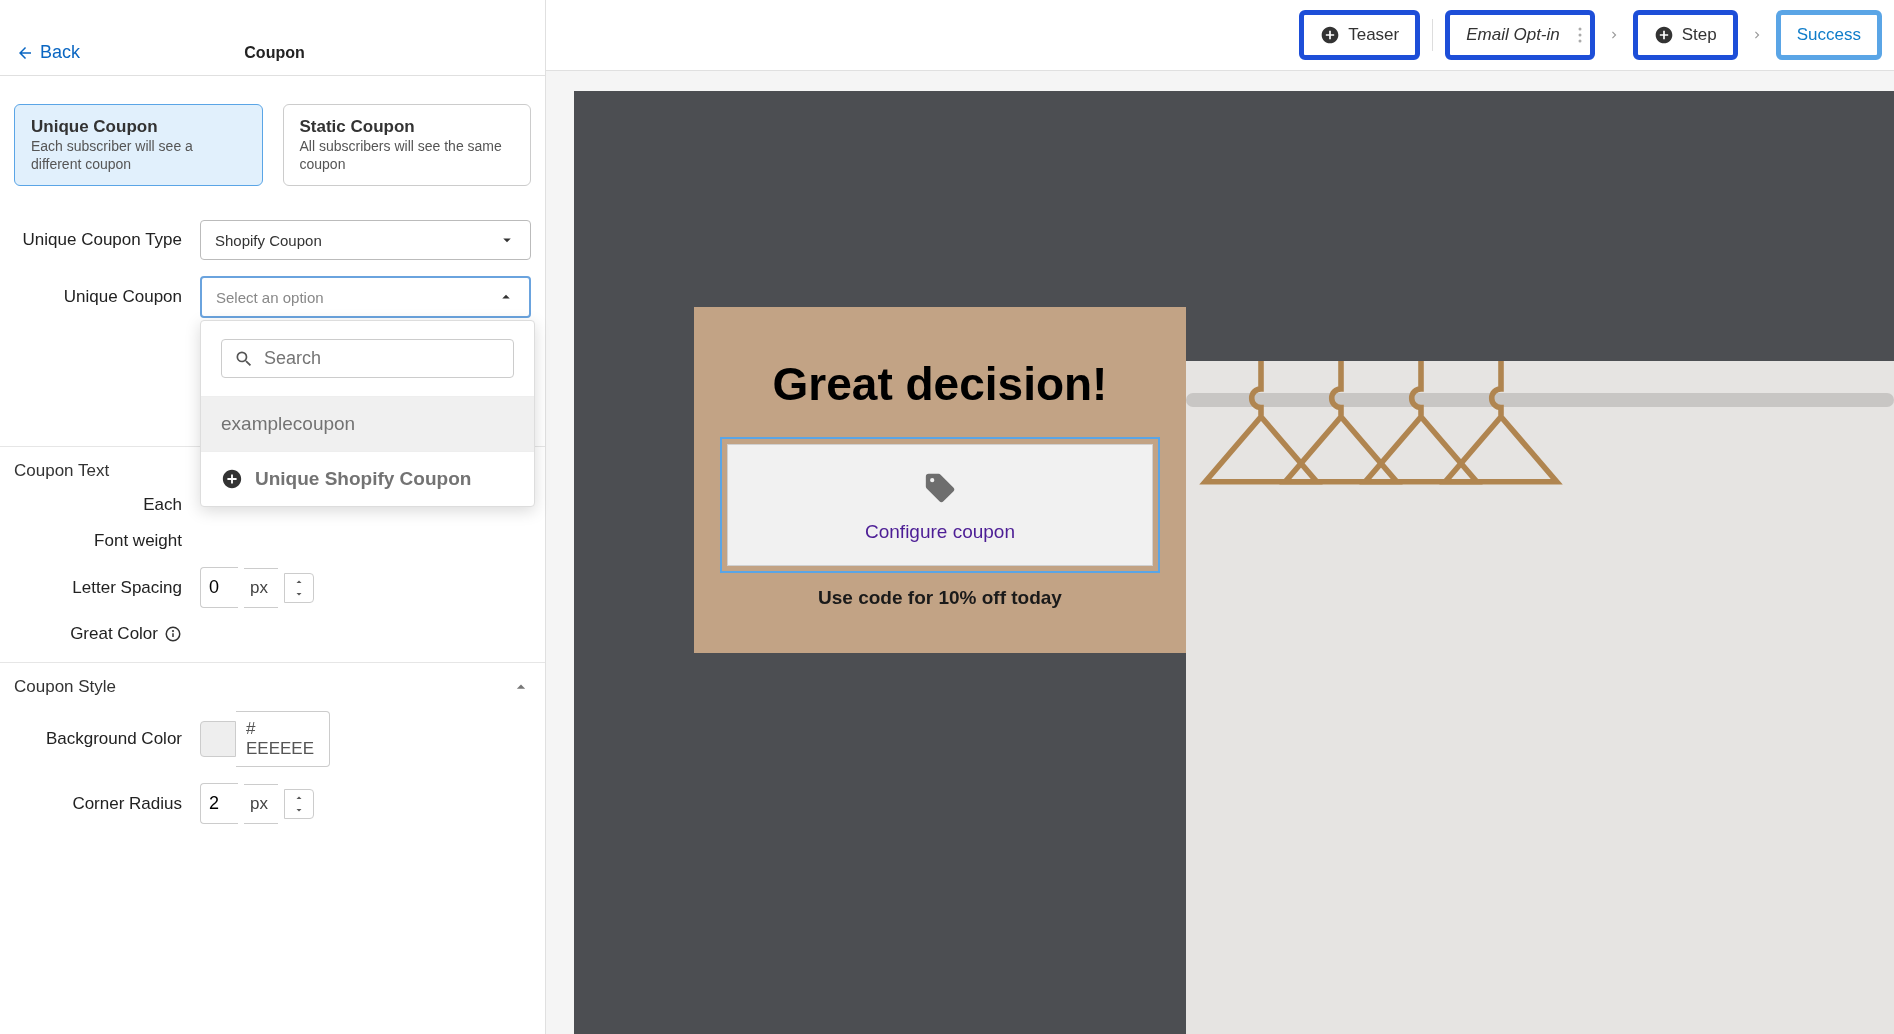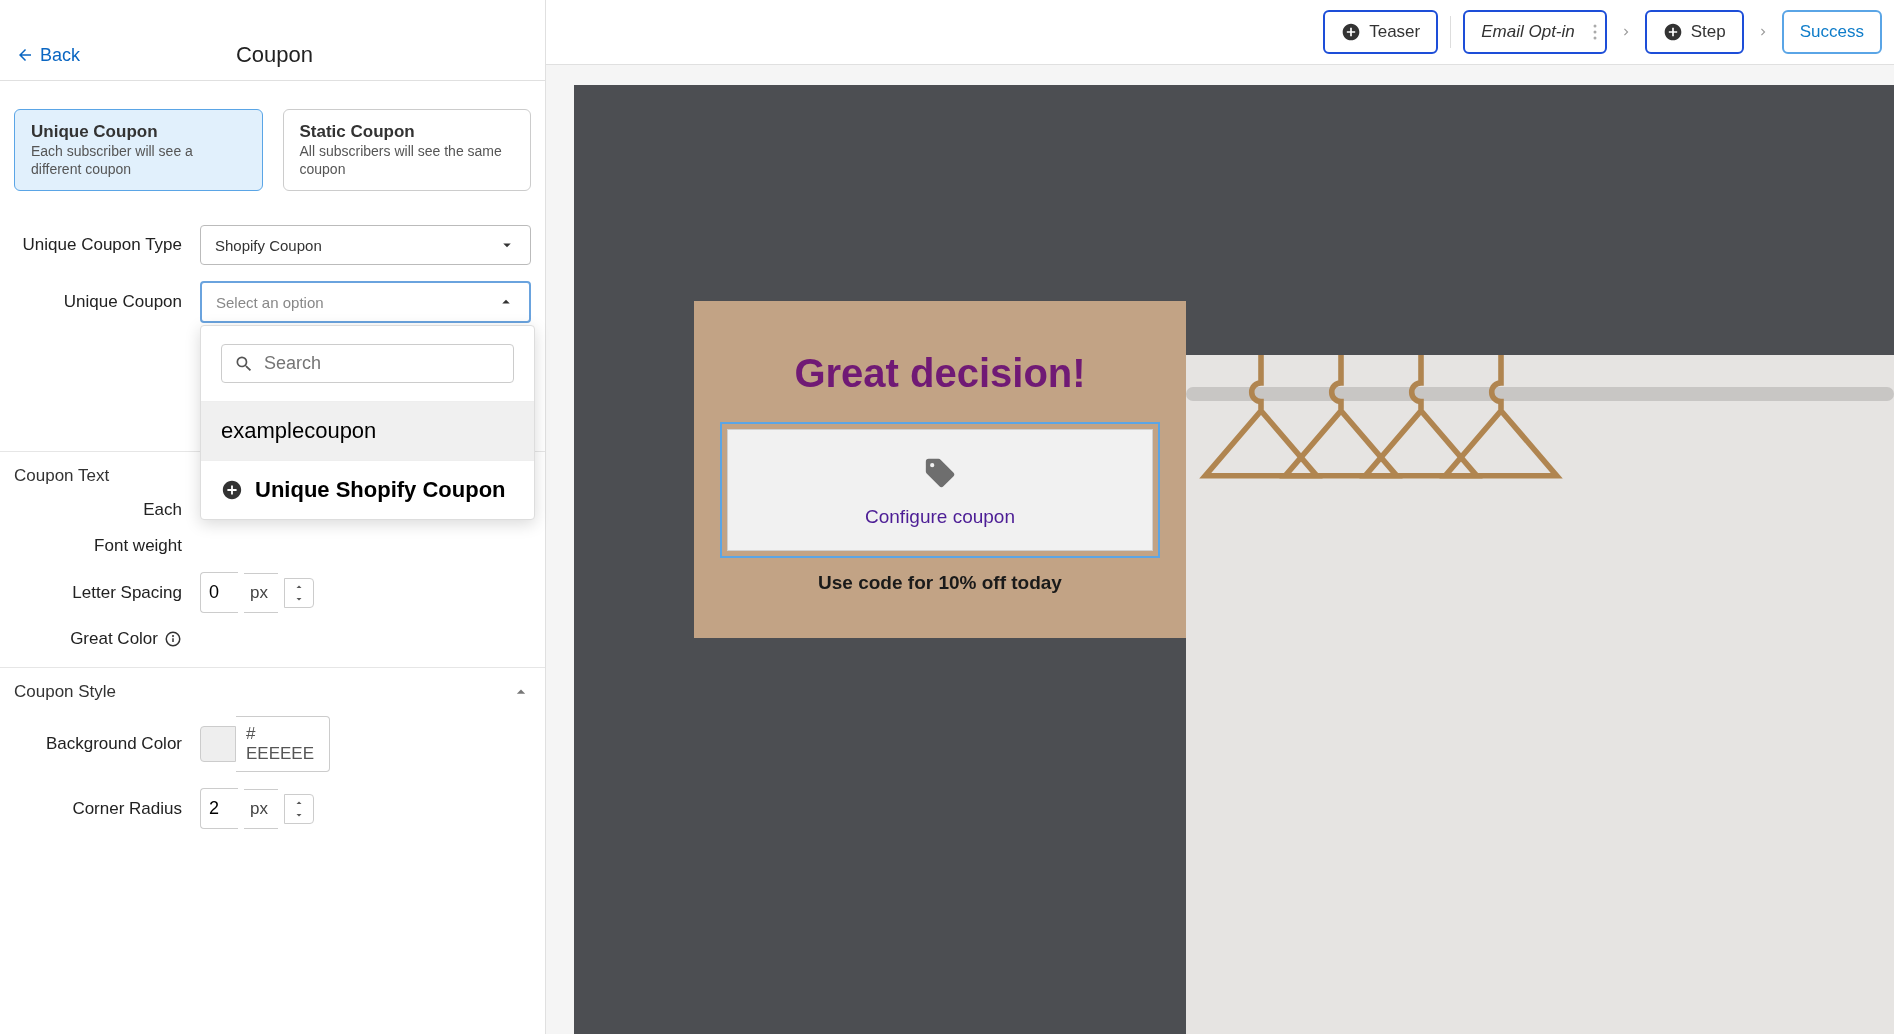--- a/index.html
+++ b/index.html
@@ -4,21 +4,21 @@
   <style>
     * { margin: 0; padding: 0; box-sizing: border-box; }
     body { font-family: -apple-system, BlinkMacSystemFont, "Segoe UI", Helvetica, Arial, sans-serif; background: #fff; }
     .app { display: flex; height: 100vh; }
     .sidebar { width: 546px; border-right: 1px solid #e0e0e0; overflow: visible; }
     .main { flex: 1; background: #f5f5f5; display: flex; flex-direction: column; }
     
     .header { display: flex; align-items: center; padding: 12px 16px; border-bottom: 1px solid #e0e0e0; margin-top: 30px; }
     .back { display: flex; align-items: center; gap: 6px; color: #0a66c2; font-size: 18px; cursor: pointer; }
     .back svg { width: 18px; height: 18px; fill: #0a66c2; }
-    .header-title { flex: 1; text-align: center; font-size: 22px; font-weight: 400; color: #222; margin-right: 60px; }
+    .header-title { flex: 1; text-align: center; font-size: 16px; font-weight: 700; color: #222; margin-right: 60px; }
     
     .coupon-cards { display: flex; gap: 20px; padding: 28px 14px 20px; }
     .card { border: 1px solid #ccc; border-radius: 6px; padding: 12px 16px; flex: 1; cursor: pointer; }
     .card.selected { background: #e1f0fc; border-color: #5aa5e6; }
     .card-title { font-weight: 600; font-size: 17px; color: #333; }
     .card-desc { font-size: 14px; color: #555; margin-top: 1px; line-height: 1.25; }
     
     .form-row { display: flex; align-items: center; padding: 8px 14px; }
     .form-row .label { width: 186px; text-align: right; padding-right: 18px; font-size: 17px; color: #222; }
     .form-row .control { flex: 1; }
@@ -28,52 +28,52 @@
     .select .chev { width: 18px; height: 18px; }
     .select.open .chev { transform: rotate(180deg); }
     .placeholder { color: #888; }
     
     .dropdown-wrap { position: relative; }
     .dropdown { position: absolute; top: 44px; left: 0; right: -4px; background: #fff; border: 1px solid #ddd; border-radius: 4px; box-shadow: 0 4px 16px rgba(0,0,0,0.15); z-index: 100; }
     .dropdown-search { padding: 18px 20px; }
     .search-box { border: 1px solid #ccc; border-radius: 4px; padding: 8px 12px; display: flex; align-items: center; gap: 10px; }
     .search-box input { border: none; outline: none; font-size: 18px; flex: 1; color: #555; }
     .search-box svg { width: 20px; height: 20px; fill: #555; }
-    .dropdown-item { padding: 16px 20px; font-size: 22px; color: #000000; cursor: pointer; border-top: 1px solid #eee; }
+    .dropdown-item { padding: 16px 20px; font-size: 19px; color: #737373; cursor: pointer; border-top: 1px solid #eee; }
     .dropdown-item.hover { background: #f0f0f0; }
     .dropdown-item.add { display: flex; align-items: center; gap: 12px; font-weight: 600; }
     .dropdown-item.add svg { width: 22px; height: 22px; fill: #333; }
     
     .section-title { padding: 14px 14px 6px; font-size: 17px; color: #333; display: flex; align-items: center; justify-content: space-between; }
     .section-title .chev { width: 20px; height: 20px; fill: #777; cursor: pointer; }
     
     .num-unit { display: flex; align-items: center; gap: 6px; }
     .num-unit input { width: 38px; border: 1px solid #ccc; border-radius: 4px 0 0 4px; padding: 9px 4px 9px 8px; font-size: 18px; border-right: none; }
     .num-unit .unit { border: 1px solid #ccc; border-left: none; border-right: none; padding: 9px 10px 9px 6px; font-size: 17px; color: #444; background: #fff; }
     .stepper { display: flex; flex-direction: column; border: 1px solid #ccc; border-radius: 0 4px 4px 0; padding: 2px 8px; }
     .stepper svg { width: 12px; height: 12px; fill: #555; cursor: pointer; display: block; }
     
     .color-row { display: flex; align-items: center; }
     .color-swatch { width: 36px; height: 36px; border: 1px solid #ccc; border-radius: 4px 0 0 4px; }
     .color-input { border: 1px solid #ccc; border-left: none; border-radius: 0 4px 4px 0; padding: 7px 10px; font-size: 17px; color: #555; width: 94px; }
     .info-icon { width: 18px; height: 18px; margin-left: 6px; }
     .label-flex { display: flex; align-items: center; justify-content: flex-end; }
     
     .top-steps { display: flex; align-items: center; justify-content: flex-end; padding: 10px 12px; gap: 12px; background: #fff; border-bottom: 1px solid #e0e0e0; }
-    .step-btn { border: 2px solid #1d4ed8; border-radius: 6px; padding: 10px 16px; font-size: 17px; color: #333; display: flex; align-items: center; gap: 8px; cursor: pointer; background: #fff; }
+    .step-btn { border: 5px solid #1d4ed8; border-radius: 6px; padding: 10px 16px; font-size: 17px; color: #333; display: flex; align-items: center; gap: 8px; cursor: pointer; background: #fff; }
     .step-btn.success { border-color: #5aa5e6; color: #0e7cc9; }
     .step-btn.email { position: relative; padding-right: 30px; font-style: italic; }
     .step-btn .plus-circle { width: 20px; height: 20px; }
     .step-btn .dots { position: absolute; right: 8px; top: 50%; transform: translateY(-50%); }
     .divider-v { width: 1px; height: 32px; background: #ddd; }
     .step-arrow { width: 14px; height: 14px; fill: #999; }
     
     .canvas { flex: 1; background: #4c4e52; margin: 20px 0 0 28px; position: relative; overflow: hidden; }
     .popup { background: #c2a385; width: 492px; position: absolute; left: 120px; top: 216px; padding: 50px 26px 44px; }
-    .popup h1 { text-align: center; font-size: 40px; font-weight: 800; color: #701a75; margin-bottom: 26px; }
+    .popup h1 { text-align: center; font-size: 46px; font-weight: 800; color: #000000; margin-bottom: 26px; }
     .coupon-box-outer { border: 2px solid #5aa5e6; padding: 5px; background: rgba(255,255,255,0); margin-bottom: 14px; }
     .coupon-box { background: #f1f1f1; border: 1px solid #d0d0d0; padding: 26px 20px 22px; text-align: center; }
     .coupon-box .tag-icon { width: 34px; height: 34px; fill: #6e6e6e; margin-bottom: 12px; }
     .coupon-box-text { font-size: 19px; color: #4c1d95; font-weight: 500; }
     .popup-sub { text-align: center; font-size: 19px; font-weight: 700; color: #1a1a1a; }
     
     .hanger-area { position: absolute; left: 612px; right: 0; top: 270px; bottom: 0; background: #e6e4e2; }
     .rail { position: absolute; left: 0; right: 0; top: 32px; height: 14px; background: #c8c6c4; border-radius: 7px; }
     .hanger { position: absolute; width: 130px; }
     .hanger svg { width: 100%; }

